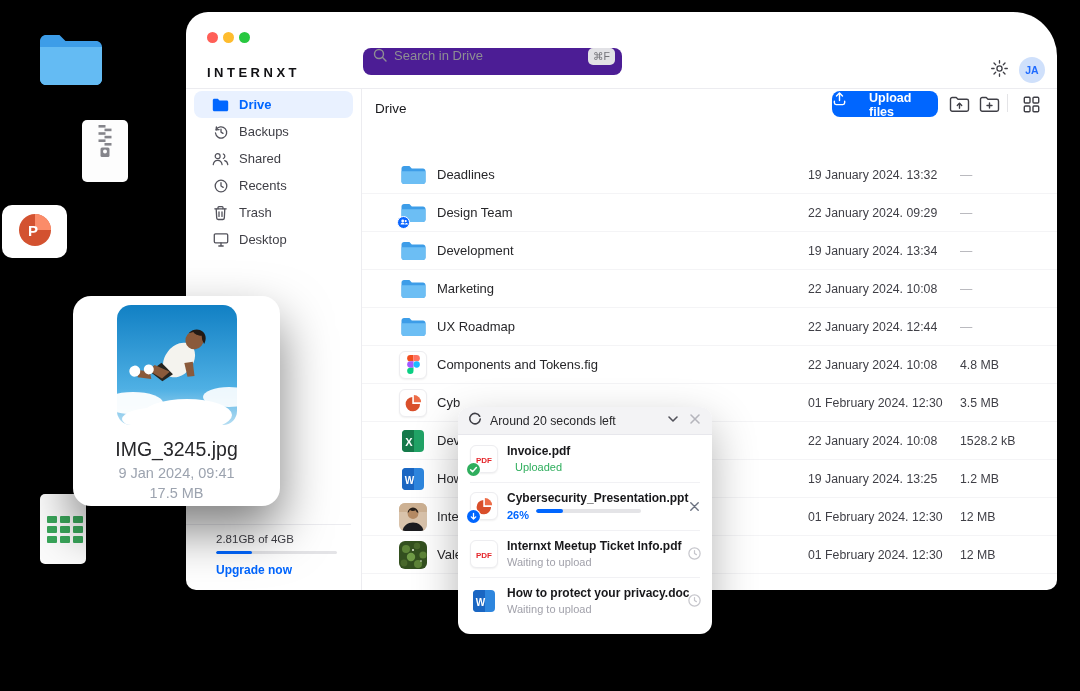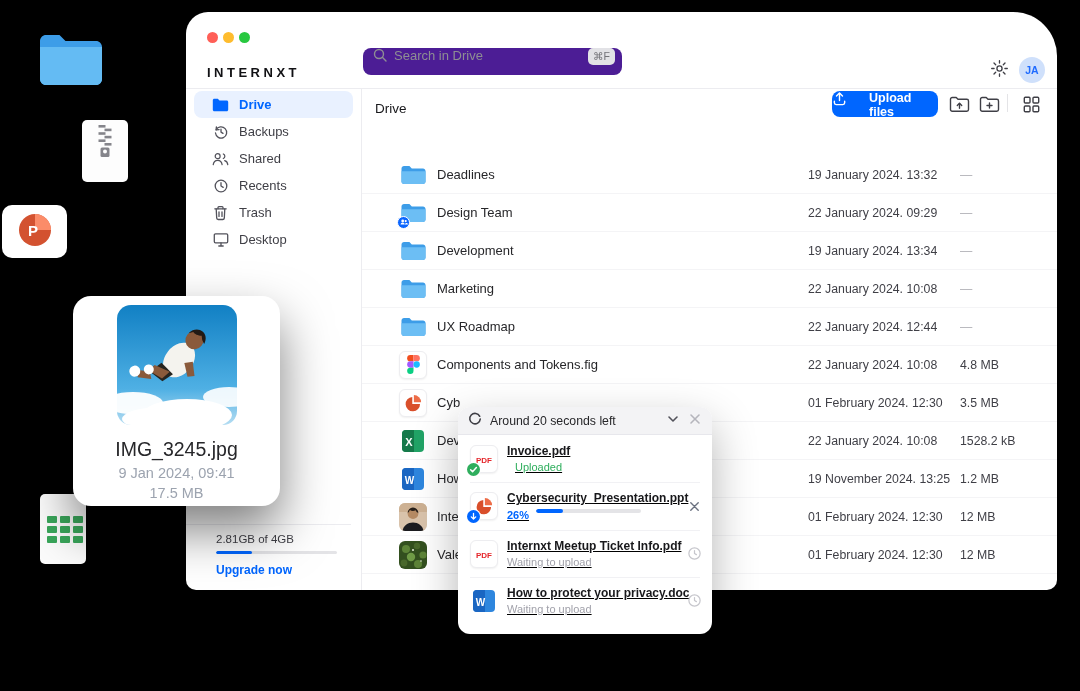--- a/index.html
+++ b/index.html
@@ -83,21 +83,21 @@
   .thumb{width:28px;height:28px;border-radius:6px;overflow:hidden;display:flex;}
   .share-badge{position:absolute;left:-2px;bottom:-2px;width:13px;height:13px;border-radius:50%;background:#0b66ff;
           border:1.5px solid #fff;display:flex;align-items:center;justify-content:center;}
 
   
   .popup{position:absolute;left:458px;top:407px;width:254px;background:#fff;border-radius:12px;z-index:9;
          box-shadow:0 18px 45px rgba(0,0,0,.30);padding-bottom:10px;}
   .popup-head{height:28px;background:#f3f3f5;border-radius:12px 12px 0 0;border-bottom:1px solid #e7e7ec;
          display:flex;align-items:center;gap:8px;padding:0 10px;}
   .popup-title{flex:1;font-size:12.3px;font-weight:500;color:#27272a;}
-  .popup-item{position:relative;display:flex;align-items:center;gap:9px;padding:9px 10px 9px 12px;text-decoration:underline;}
+  .popup-item{position:relative;display:flex;align-items:center;gap:9px;padding:9px 10px 9px 12px;}
   .popup-item + .popup-item::before{content:"";position:absolute;left:12px;right:12px;top:0;border-top:1px solid #f1f1f4;}
   .pi-icon{width:28px;height:28px;position:relative;flex:none;display:flex;align-items:center;justify-content:center;}
   .pi-badge{position:absolute;left:-4px;bottom:-4px;border-radius:50%;background:#fff;display:flex;padding:1px;}
   .pi-text{flex:1;min-width:0;}
   .pi-name{font-size:12px;font-weight:bold;color:#18181b;white-space:nowrap;}
   .pi-status{margin-top:3px;font-size:11px;color:#a1a1aa;}
   .pi-status.uploaded{color:#2fae5d;padding-left:8px;}
   .pi-progress{display:flex;align-items:flex-start;gap:7px;margin-top:4px;}
   .pi-pct{font-size:11px;font-weight:bold;color:#0066ff;}
   .pi-bar{width:105px;height:4px;border-radius:2px;background:#e4e4e7;overflow:hidden;}
@@ -434,21 +434,21 @@
   </div>
           <div class="file-row">
     <span class="row-icon">
               <svg width="26" height="26" viewBox="0 0 26 26">
      <rect x="2" y="2" width="22" height="22" rx="4" fill="#2e86de"></rect>
      <path d="M2 6a4 4 0 0 1 4-4h8v22H6a4 4 0 0 1-4-4z" fill="#1a66c2"></path>
      <text x="9.5" y="17.5" font-size="10" font-weight="bold" fill="#fff" text-anchor="middle" font-family="Liberation Sans,sans-serif">W</text>
               </svg>
             </span>
     <span class="row-name">How</span>
-    <span class="row-modified">19 November 2024. 13:25</span>
+    <span class="row-modified">19 January 2024. 13:25</span>
     <span class="row-size">1.2 MB</span>
   </div>
           <div class="file-row">
     <span class="row-icon">
               <span class="thumb">
                 <svg width="28" height="28" viewBox="0 0 28 28">
      <rect width="28" height="28" fill="#d9c3ab"></rect>
                   <rect width="28" height="9" fill="#cdb193"></rect>
      <circle cx="14" cy="10.5" r="5.4" fill="#b58a63"></circle>
      <path d="M8.7 10c0-3.1 2.4-5.4 5.3-5.4s5.3 2.3 5.3 5.4l-1.7-1-1-1.7c-1.7 1.1-4.3 1-5.7-.3l-1.1 2z" fill="#27201b"></path>

